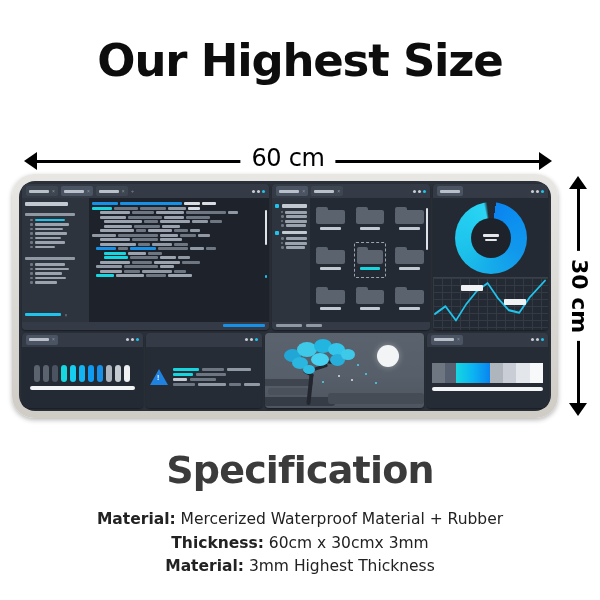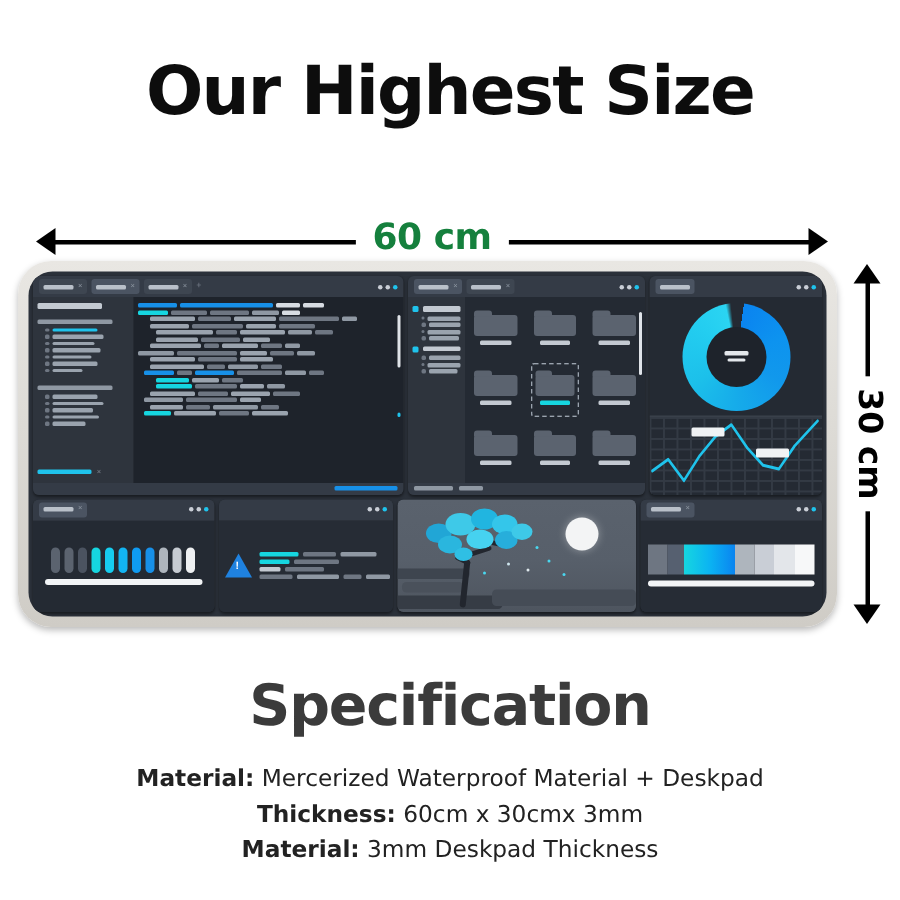--- a/index.html
+++ b/index.html
@@ -27,21 +27,21 @@
   }
   #dim-width .arrow-l, #dim-width .arrow-r {
     position: absolute; top: 4px; width: 0; height: 0;
     border-top: 9.5px solid transparent; border-bottom: 9.5px solid transparent;
   }
   #dim-width .arrow-l { left: 0; border-right: 13px solid #000; }
   #dim-width .arrow-r { right: 0; border-left: 13px solid #000; }
   #dim-width .label {
     position: absolute; left: 50%; top: -4px; transform: translateX(-50%);
     background: #fff; padding: 0 11px;
-    font-size: 24px; font-weight: 700; color: #15803d; letter-spacing: -0.3px;
+    font-size: 24px; font-weight: 400; color: #000000; letter-spacing: -0.3px;
     font-family: "DejaVu Sans", "Liberation Sans", sans-serif;
   }
 
   
   #dim-height { position: absolute; left: 566px; top: 176px; width: 26px; height: 240px; }
   #dim-height .bar {
     position: absolute; left: 11px; top: 10px; width: 3px; height: 220px; background: #000;
   }
   #dim-height .arrow-t, #dim-height .arrow-b {
     position: absolute; left: 3px; width: 0; height: 0;
@@ -681,23 +681,23 @@
       </div>
     </div>
 
   </div>
 </div>
 
 <div id="spec-title">Specification</div>
 <div id="spec-list">
   <div class="line">
     <span class="k">Material:</span>
-    <span>Mercerized Waterproof Material + Deskpad</span>
+    <span>Mercerized Waterproof Material + Rubber</span>
   </div>
   <div class="line">
     <span class="k">Thickness:</span>
     <span>60cm x 30cmx 3mm</span>
   </div>
   <div class="line">
     <span class="k">Material:</span>
-    <span>3mm Deskpad Thickness</span>
+    <span>3mm Highest Thickness</span>
   </div>
 </div>
 
 </body></html>

